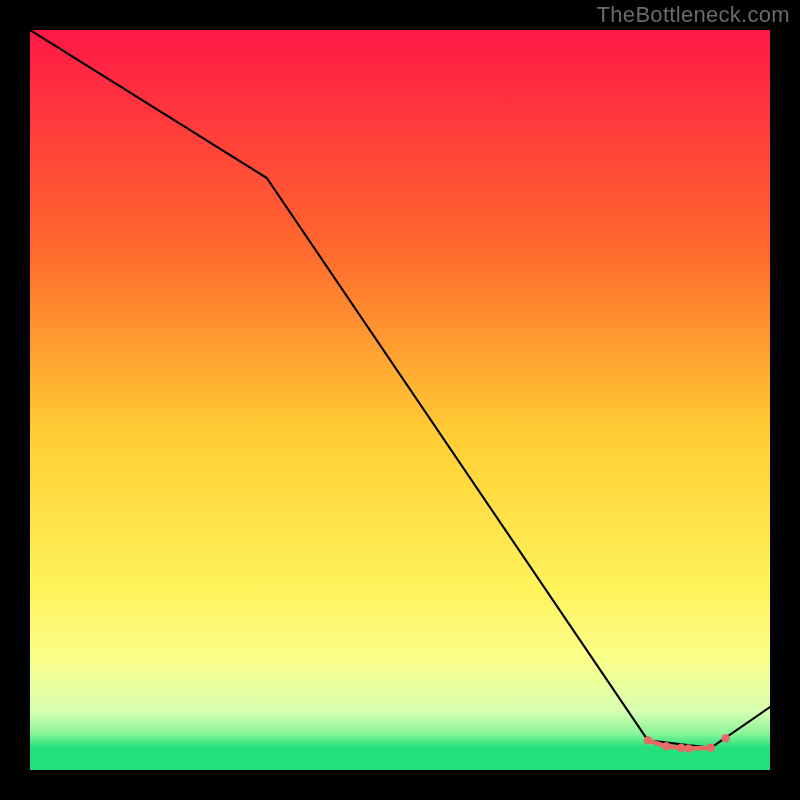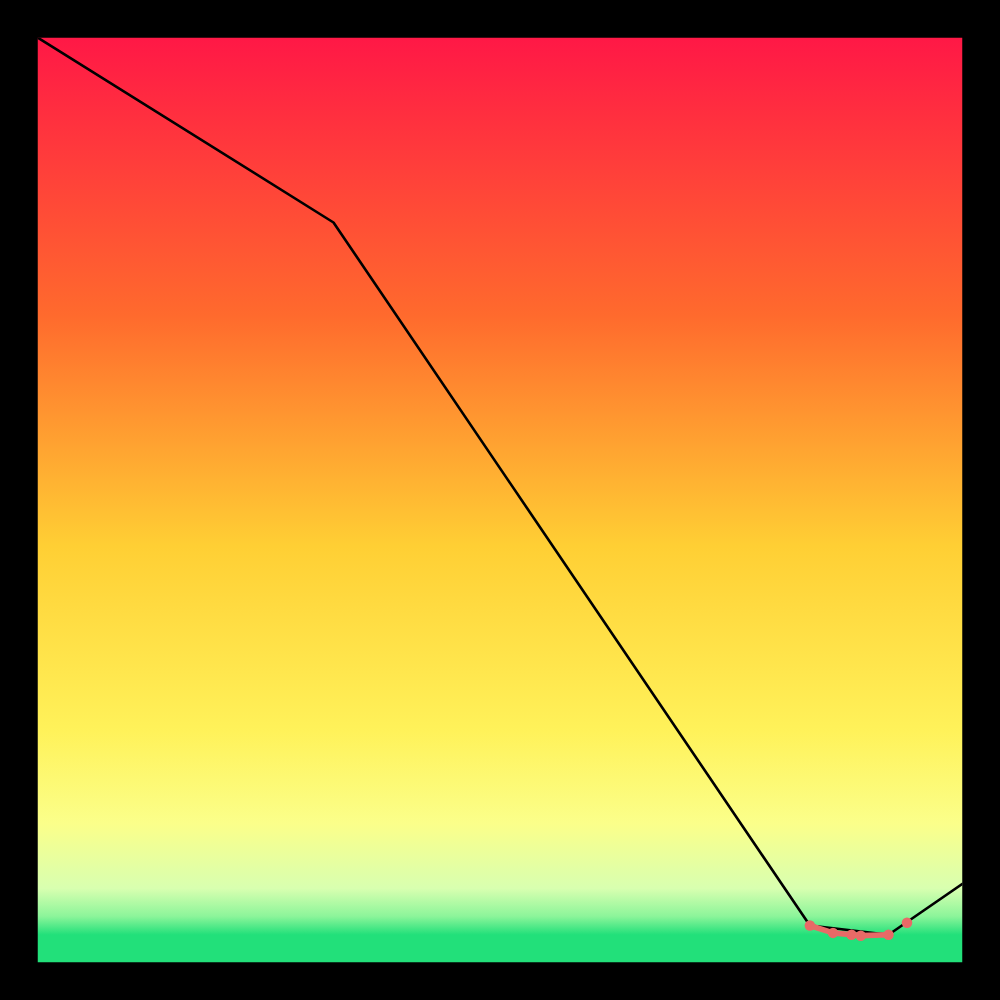--- a/index.html
+++ b/index.html
@@ -35,20 +35,21 @@
     height: 740px;
   }
   .plot svg {
     display: block;
   }
 </style>
 </head>
 <body>
 
 <div class="frame">
+  <div class="watermark">TheBottleneck.com</div>
   <div class="plot">
     <svg id="chart-svg" width="740" height="740" viewBox="0 0 740 740">
         <defs>
           <linearGradient id="bg-grad" x1="0" y1="0" x2="0" y2="1">
             <stop offset="0%" stop-color="#ff1846"></stop>
             <stop offset="30%" stop-color="#ff6a2d"></stop>
             <stop offset="55%" stop-color="#ffcf34"></stop>
             <stop offset="75%" stop-color="#fff25a"></stop>
             <stop offset="85%" stop-color="#fbff8a"></stop>
             <stop offset="92%" stop-color="#d8ffb0"></stop>

